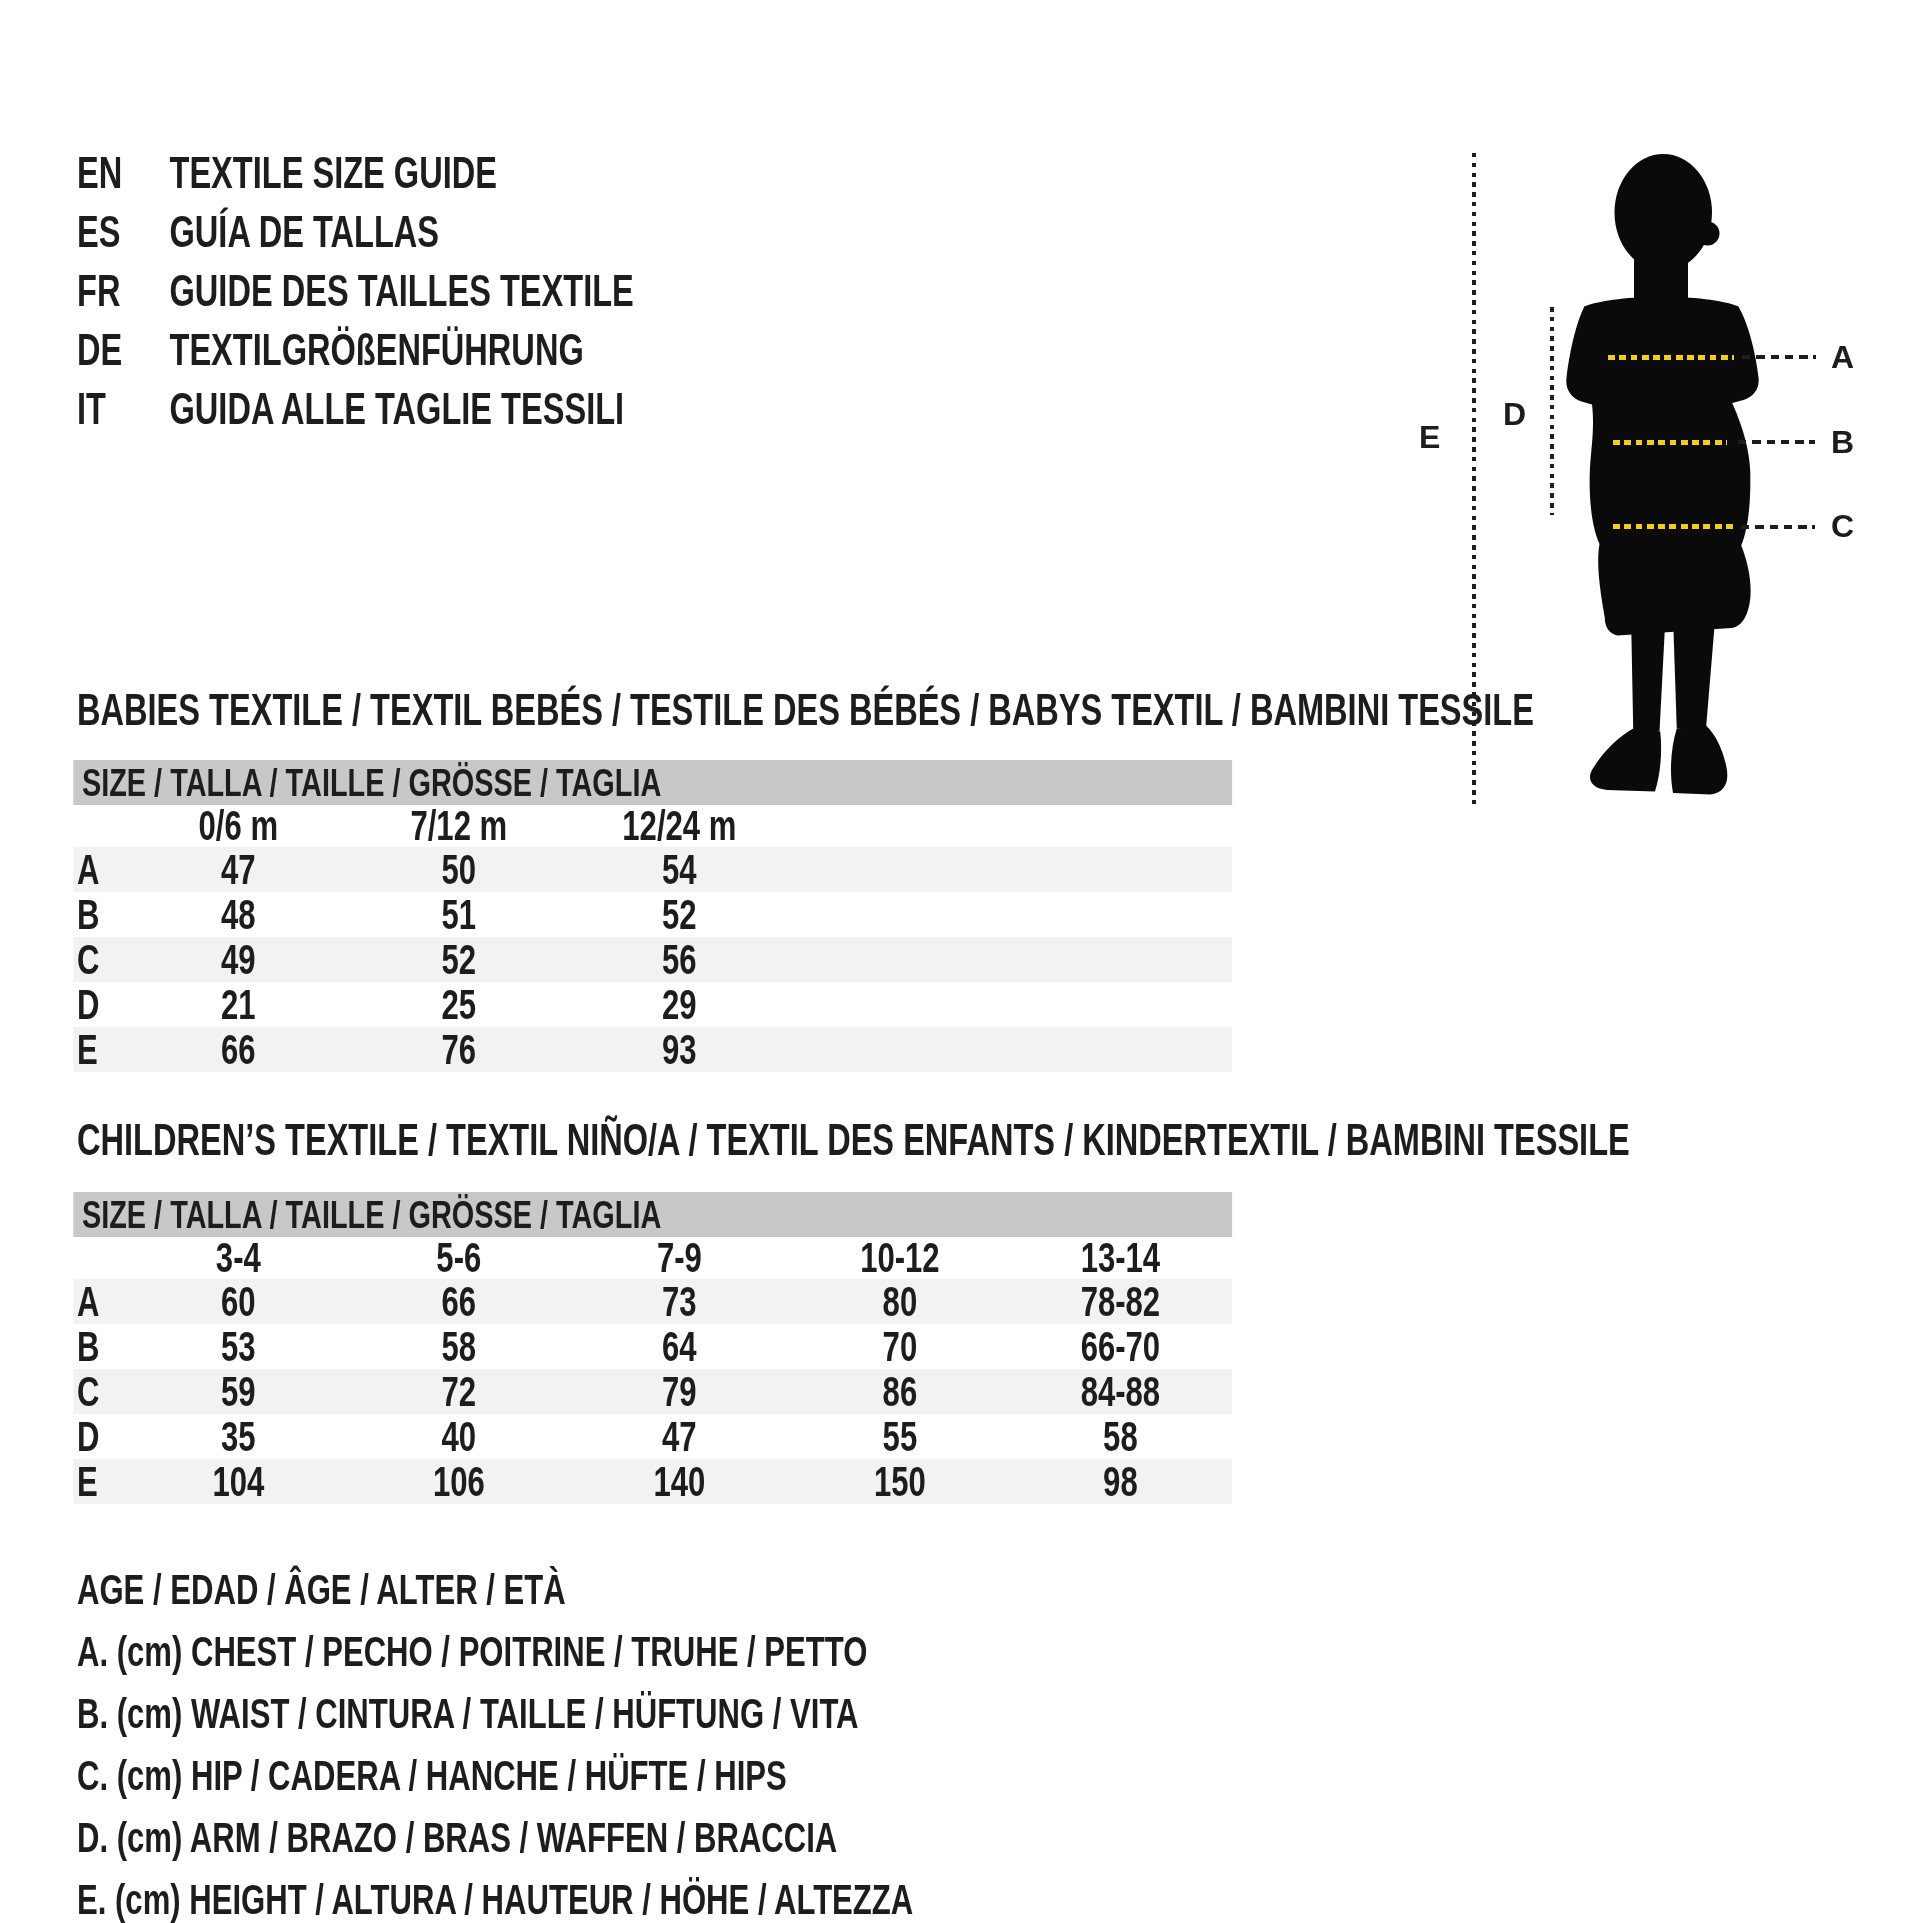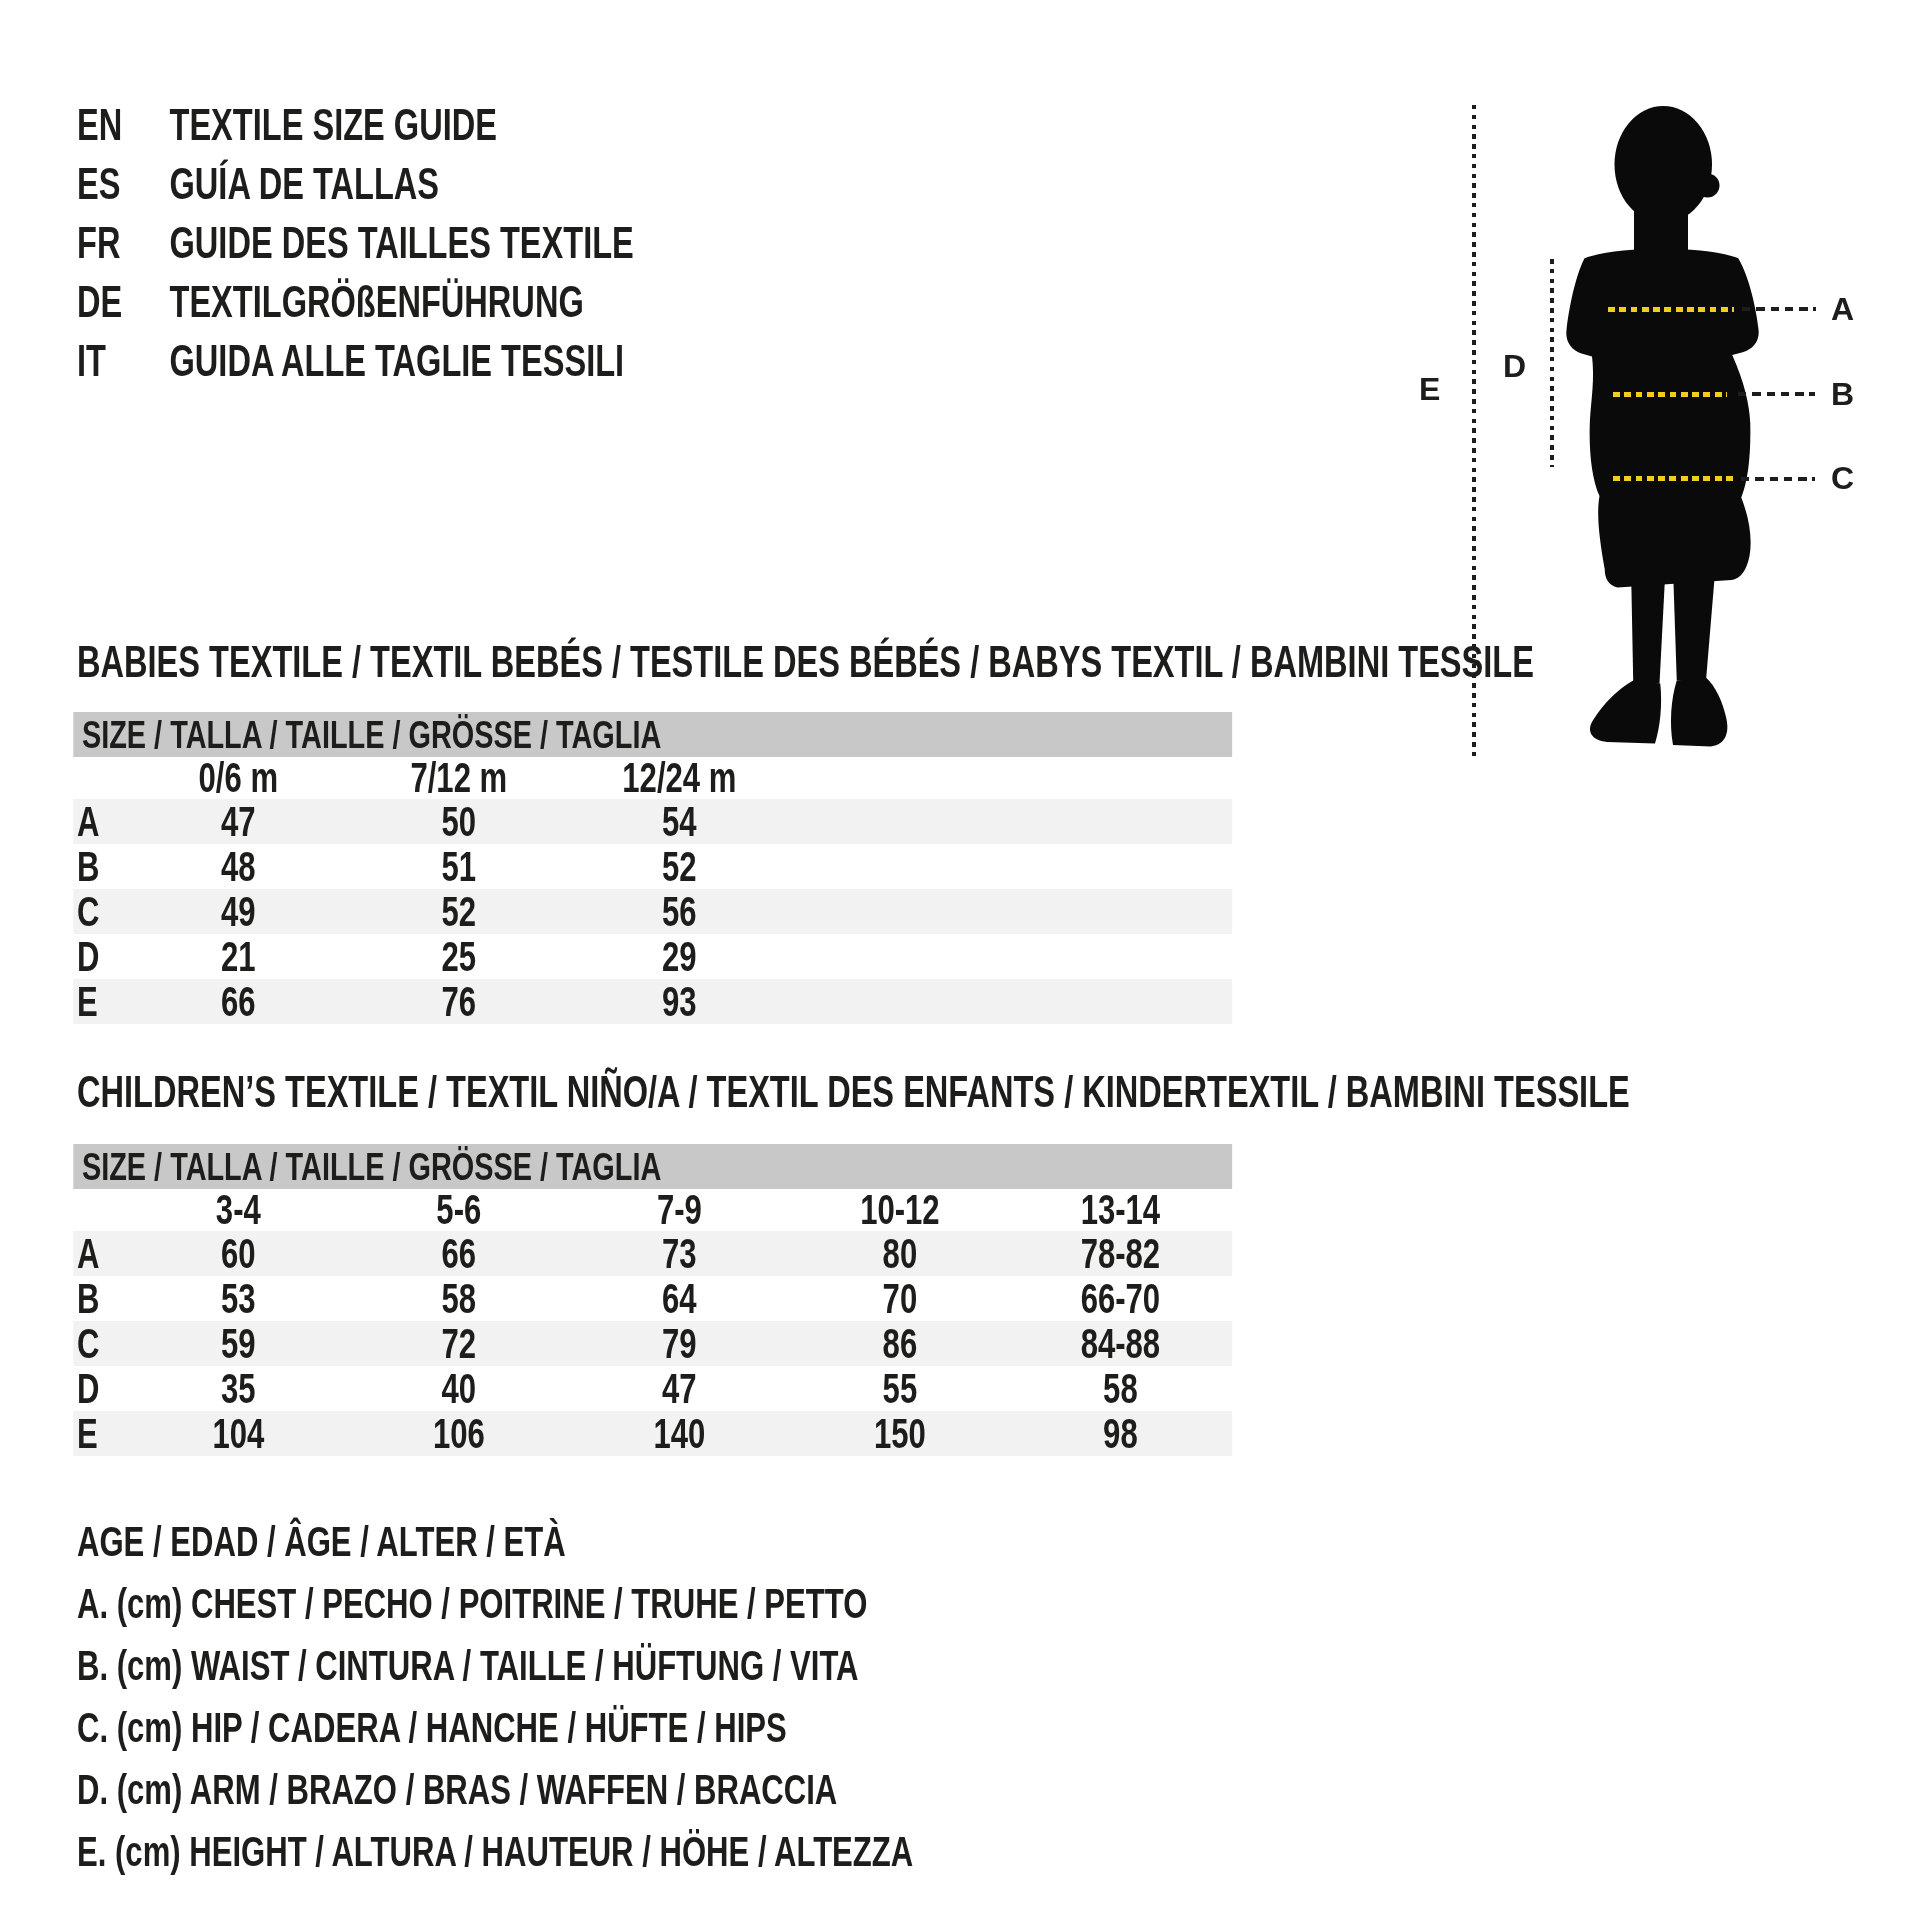--- a/index.html
+++ b/index.html
@@ -1,21 +1,21 @@
 <!DOCTYPE html>
 <html style="font-size:12px"><head>
 <meta charset="utf-8">
 <style>
   html,body{margin:0;padding:0;}
   body{
     width:1924px;height:1924px;position:relative;background:#ffffff;
     font-family:"Liberation Sans","DejaVu Sans",sans-serif;
     color:#1d1d1b;overflow:hidden;
   }
-  .page{position:absolute;inset:0;}
+  .page{position:absolute;inset:0;margin-top:48px;}
 
   
   .main{
     position:absolute;left:77px;top:0;width:1864px;height:1924px;
     transform:scaleX(0.74);transform-origin:top left;
   }
   .lang-block{position:absolute;left:0;top:95px;}
   .lang-row{display:flex;height:59px;line-height:59px;font-size:44px;font-weight:bold;white-space:nowrap;}
   .lang-code{width:125px;flex:0 0 auto;}
   .section-heading{position:absolute;left:0;font-size:44px;font-weight:bold;line-height:44px;white-space:nowrap;}

